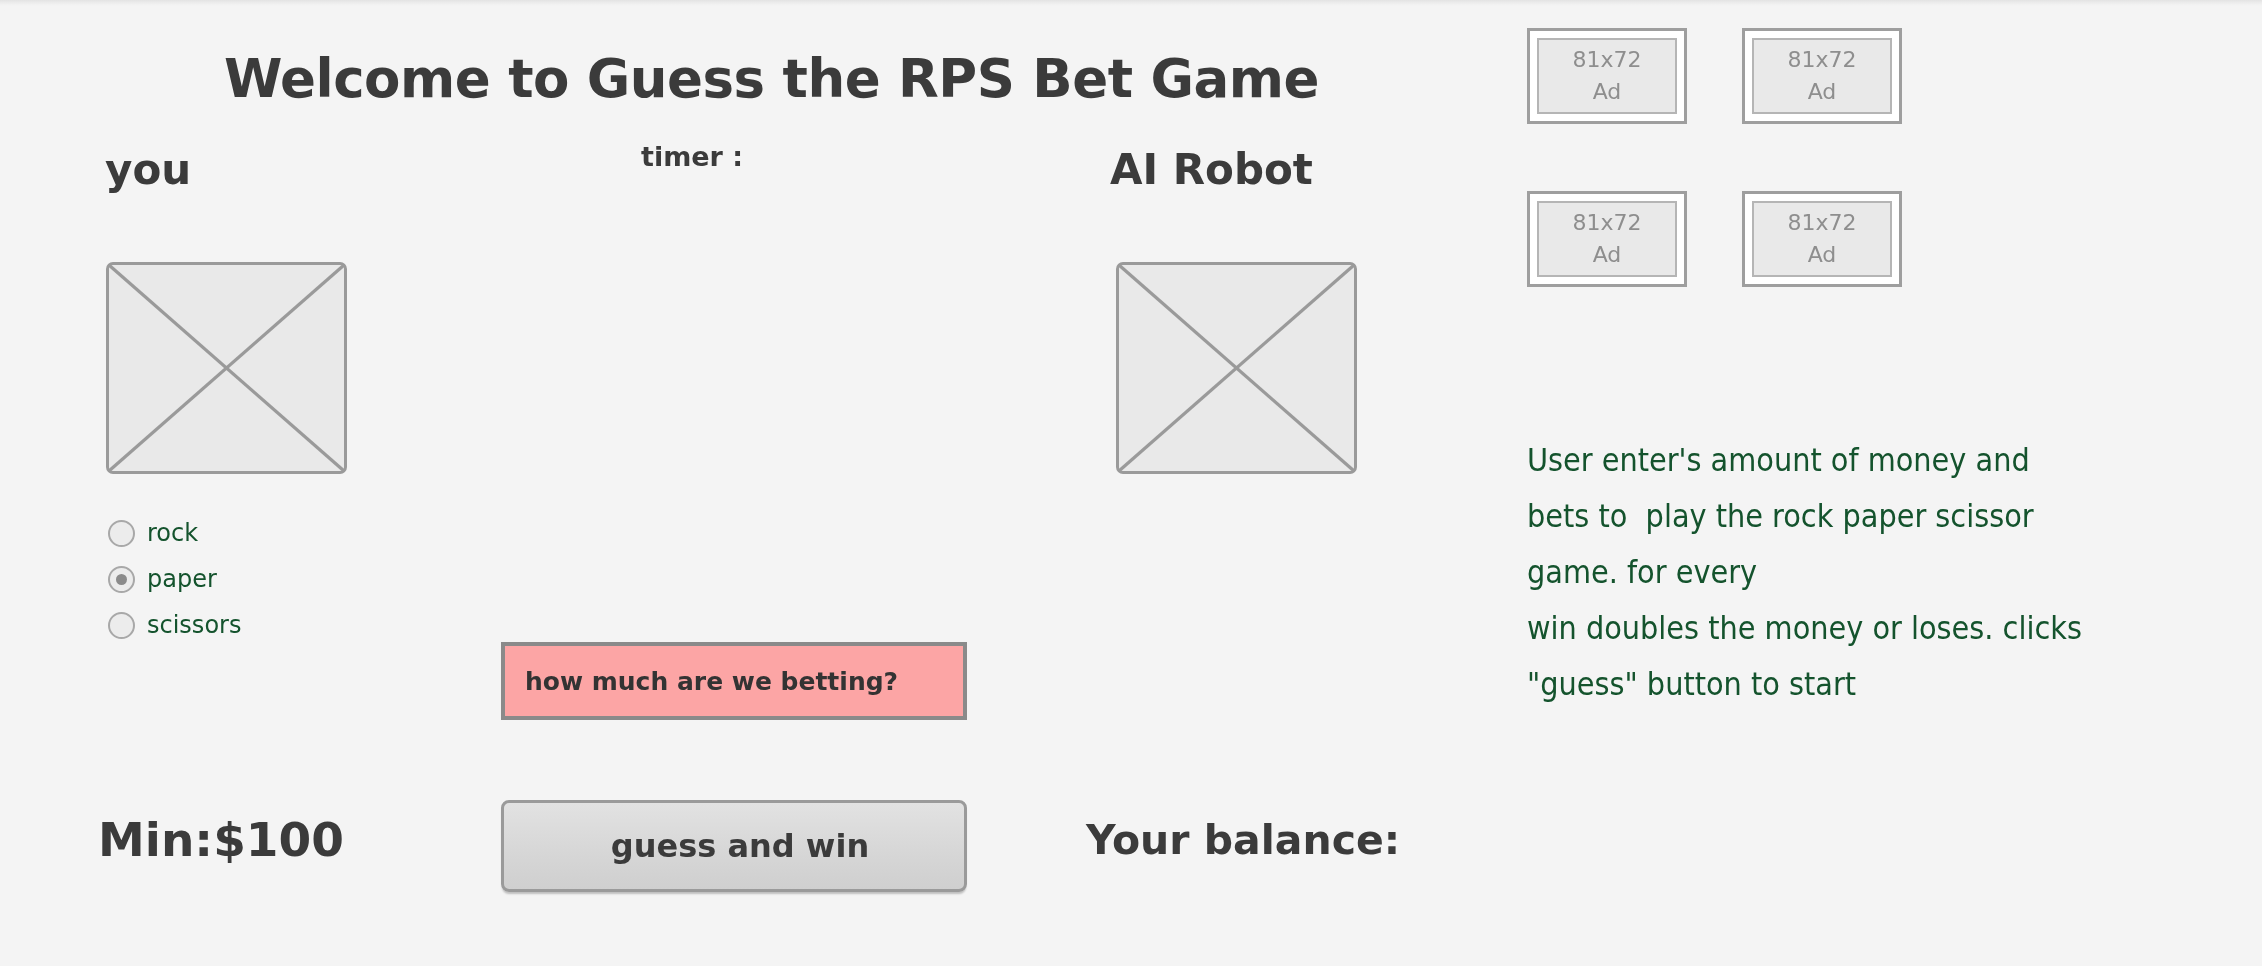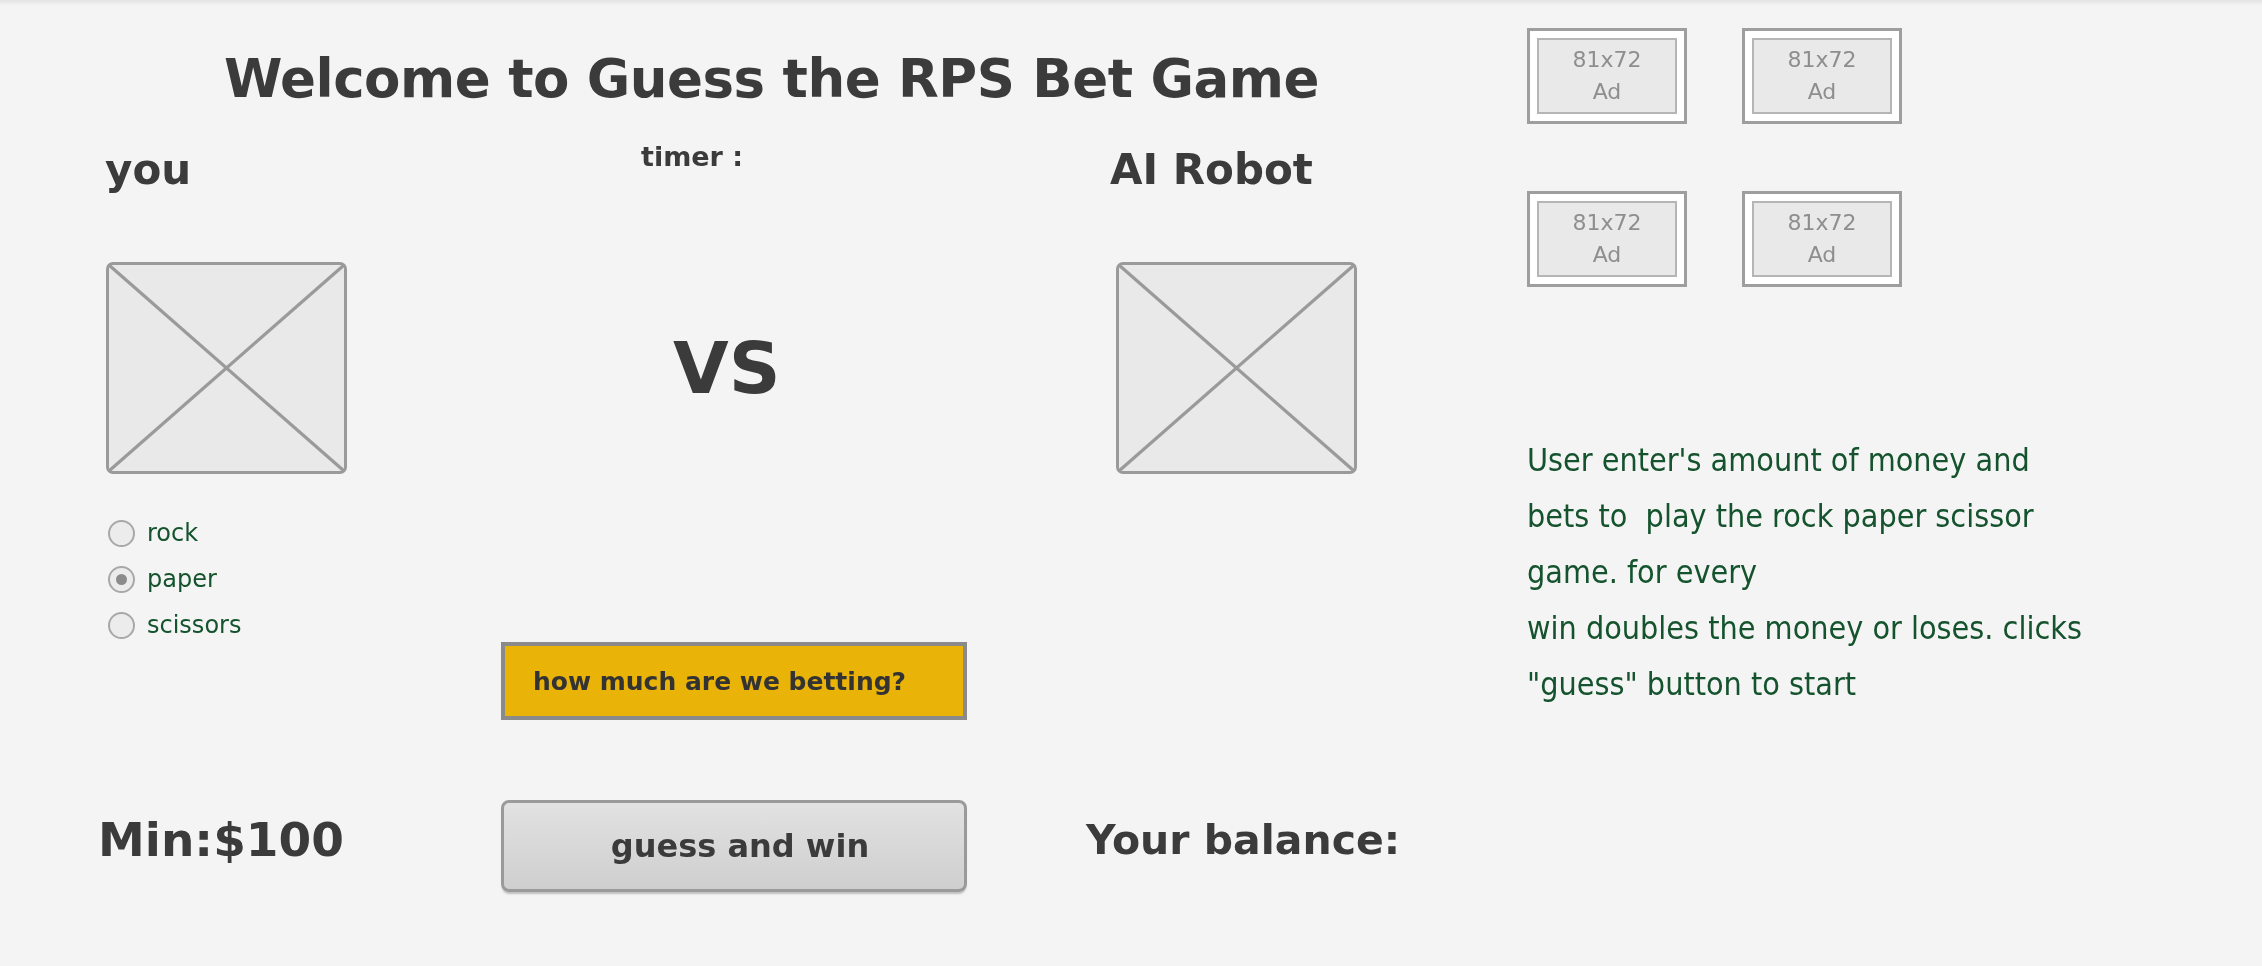--- a/index.html
+++ b/index.html
@@ -92,26 +92,26 @@
   .radio-label {
     font-family: "DejaVu Sans", sans-serif;
     font-size: 24px;
     color: #14532d;
     white-space: nowrap;
   }
 
   
   .bet-input {
     position: absolute;
-    background: #eab308;
+    background: #fca5a5;
     border: 4px solid #8a8a8a;
     box-sizing: border-box;
     display: flex;
     align-items: center;
-    padding-left: 28px;
+    padding-left: 20px;
   }
   .bet-input-text {
     font-family: "DejaVu Sans", sans-serif;
     font-weight: bold;
     font-size: 25px;
     color: #333333;
     white-space: nowrap;
   }
 
   
@@ -187,21 +187,20 @@
 
   <div class="heading abs" style="left:1110px; top:145px; font-size:42px;">AI Robot</div>
 
   <div class="img-placeholder" style="left:106px; top:262px; width:241px; height:212px;">
     <svg viewBox="0 0 241 212" preserveAspectRatio="none">
       <line x1="0" y1="0" x2="241" y2="212" stroke="#9a9a9a" stroke-width="3.2" vector-effect="non-scaling-stroke"></line>
       <line x1="241" y1="0" x2="0" y2="212" stroke="#9a9a9a" stroke-width="3.2" vector-effect="non-scaling-stroke"></line>
     </svg>
   </div>
 
-  <div class="heading abs" style="left:673px; top:326px; font-size:72px;">VS</div>
 
   <div class="img-placeholder" style="left:1116px; top:262px; width:241px; height:212px;">
     <svg viewBox="0 0 241 212" preserveAspectRatio="none">
       <line x1="0" y1="0" x2="241" y2="212" stroke="#9a9a9a" stroke-width="3.2" vector-effect="non-scaling-stroke"></line>
       <line x1="241" y1="0" x2="0" y2="212" stroke="#9a9a9a" stroke-width="3.2" vector-effect="non-scaling-stroke"></line>
     </svg>
   </div>
 
   <label class="radio-row" style="left:108px; top:519px;">
     <span class="radio-dot"></span>

